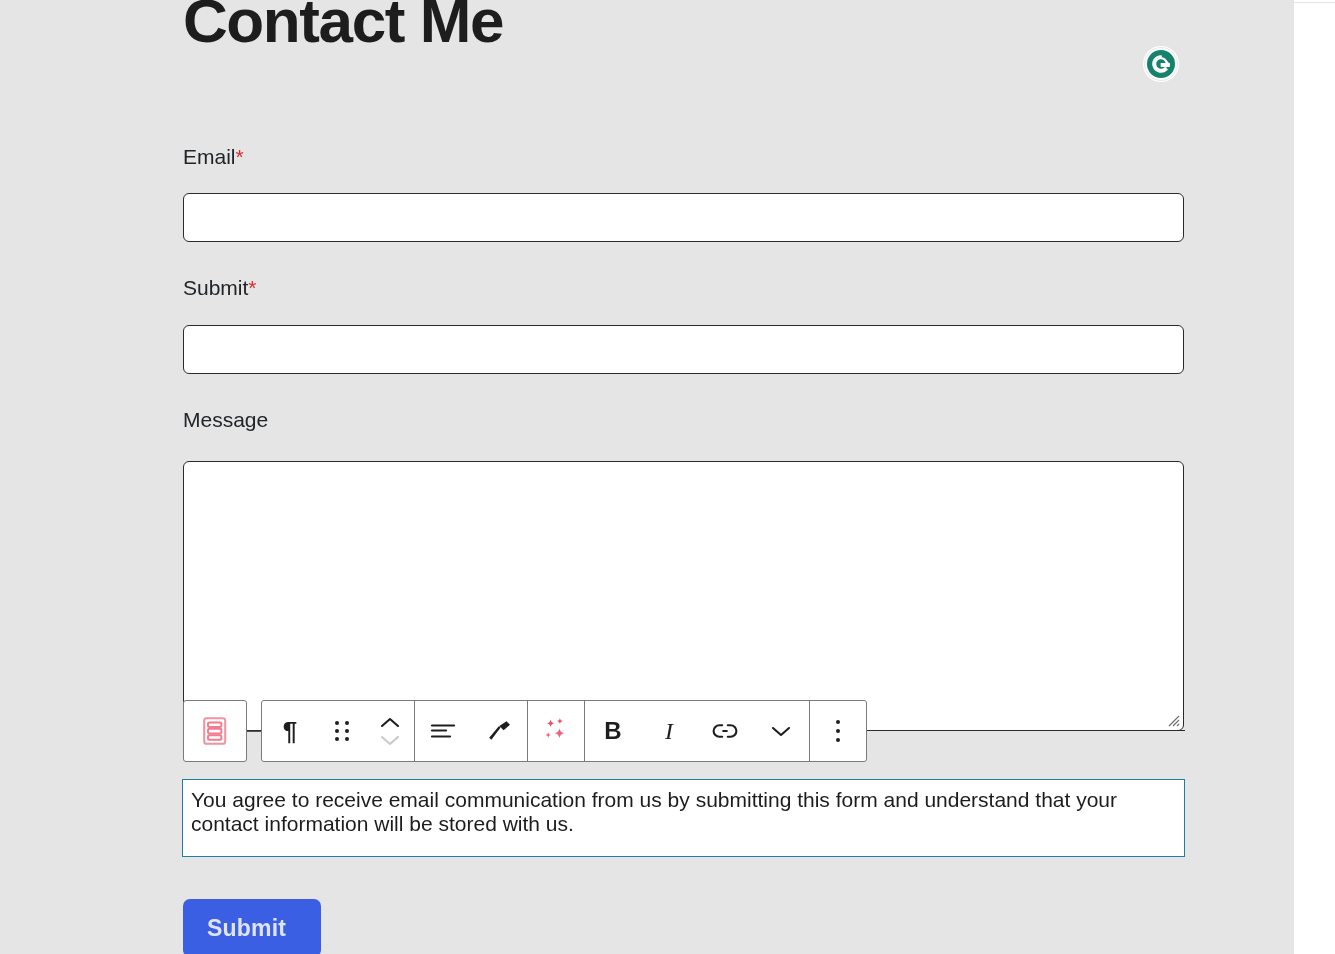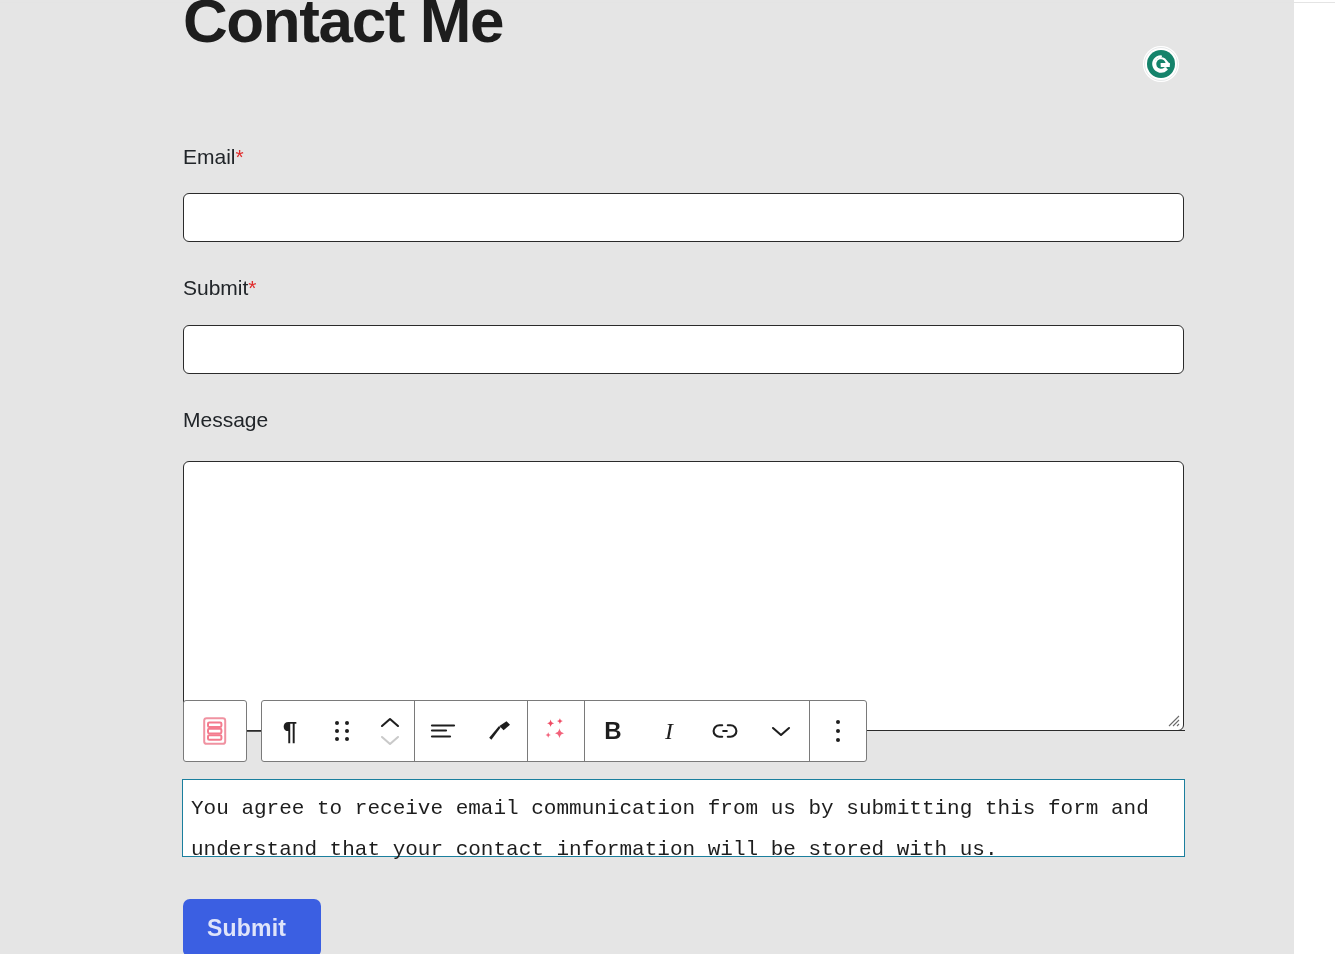--- a/index.html
+++ b/index.html
@@ -194,23 +194,23 @@
     left: 182px;
     top: 779px;
     width: 1003px;
     height: 78px;
     border: 1.6px solid #1b7f9e;
     background: #ffffff;
     padding: 8px 10px 8px 8px;
   }
   .consent-text {
     font-size: 21px;
-    line-height: 41px;
+    line-height: 24px;
     color: #1d1d1d;
-    font-family: Liberation Mono, monospace;
+    font-family: Liberation Sans, sans-serif;
     margin: 0;
   }
 
   
   .submit-button {
     position: absolute;
     left: 183px;
     top: 899px;
     width: 138px;
     height: 58px;

